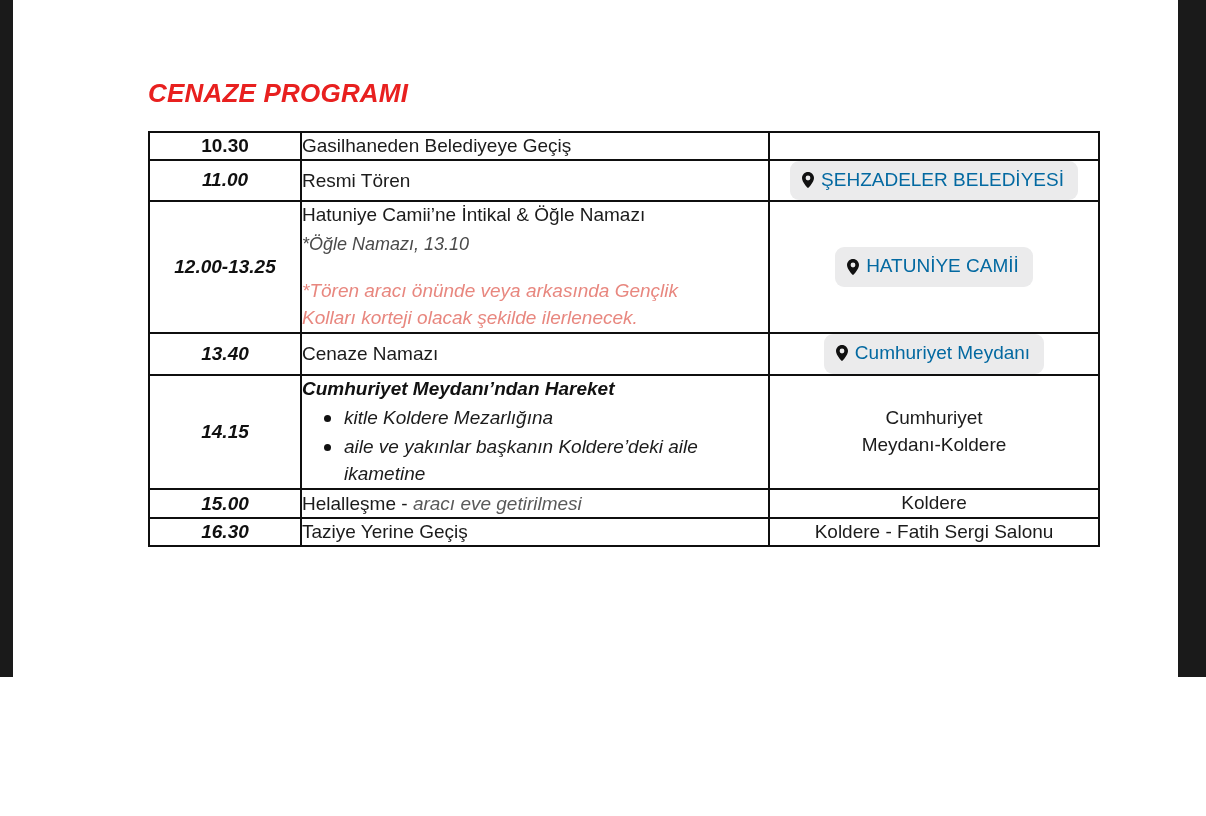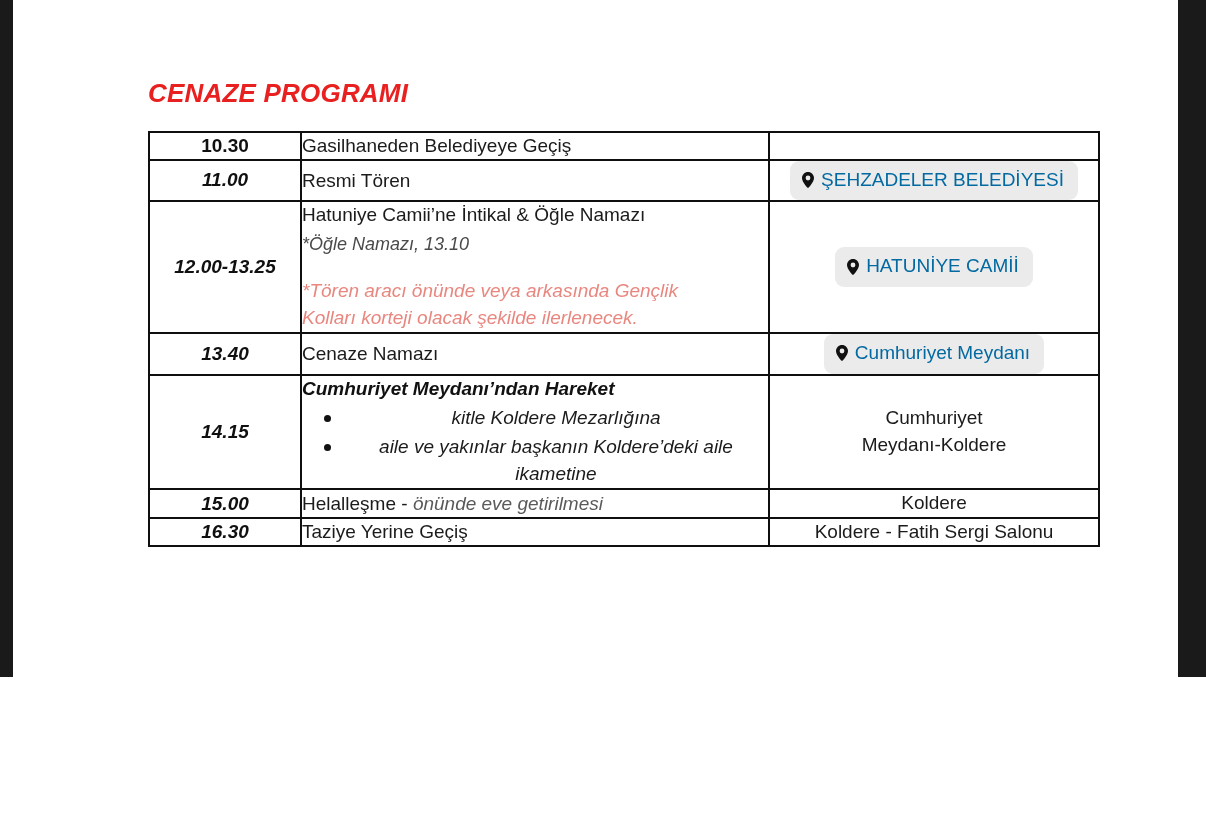--- a/index.html
+++ b/index.html
@@ -128,21 +128,20 @@
     padding-left: 42px;
     list-style: none;
   }
   .act-list li {
     position: relative;
     font-style: italic;
     font-size: 19px;
     color: #1b1b1b;
     line-height: 1.42;
     margin-top: 2px;
-    text-align: center;
   }
   .act-list li .bullet-dot {
     position: absolute;
     left: -20px;
     top: 10px;
     width: 7px;
     height: 7px;
     border-radius: 50%;
     background: #111111;
   }
@@ -268,21 +267,21 @@
           </td>
           <td class="cell-place">
             <span class="place-plain">Cumhuriyet</span>
             <span class="place-plain">Meydanı-Koldere</span>
           </td>
         </tr>
 
         <tr>
           <td class="cell-time">15.00</td>
           <td class="cell-activity">
-            <span>Helalleşme - </span><span class="inline-italic">önünde eve getirilmesi</span>
+            <span>Helalleşme - </span><span class="inline-italic">aracı eve getirilmesi</span>
           </td>
           <td class="cell-place">
             <span class="place-plain">Koldere</span>
           </td>
         </tr>
 
 
         <tr>
           <td class="cell-time">16.30</td>
           <td class="cell-activity">

